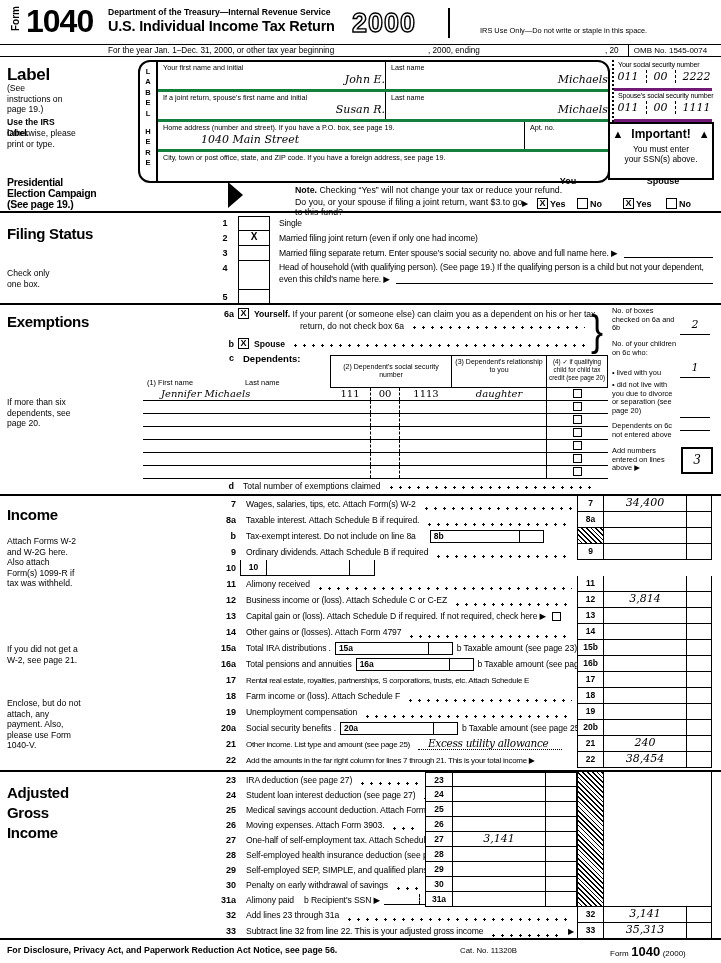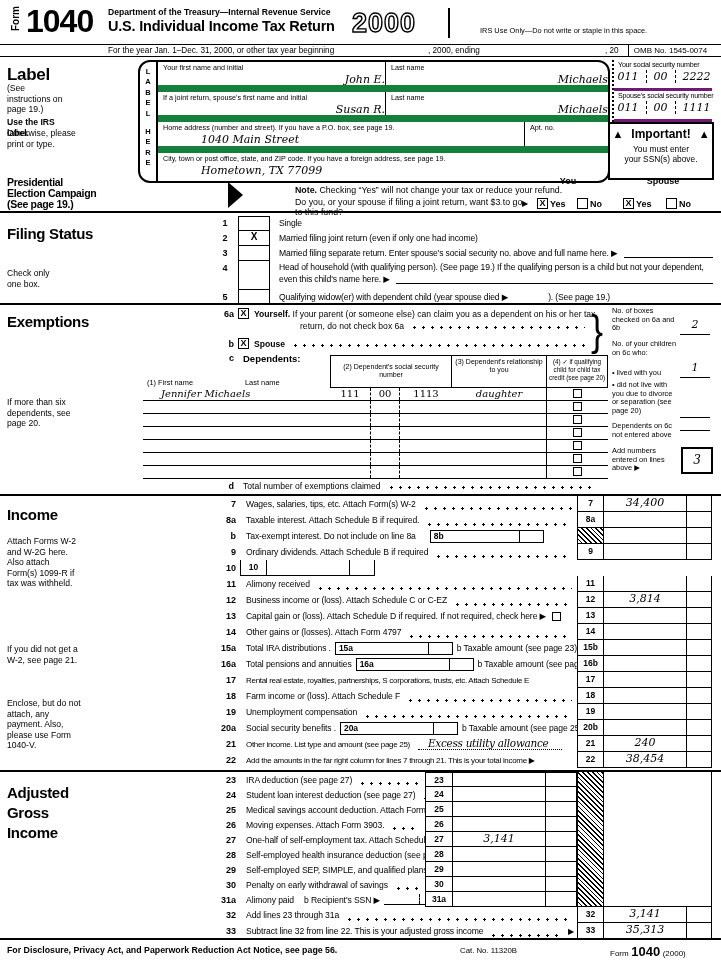--- a/index.html
+++ b/index.html
@@ -61,21 +61,21 @@
 
 .side-h{position:absolute;left:7px;font-weight:bold;font-size:15px;letter-spacing:-0.3px;}
 .side-n{position:absolute;left:7px;width:122px;font-size:8.6px;line-height:10.5px;}
 
 .louter{position:absolute;left:138px;top:3px;width:472px;height:123px;border:2px solid #000;
   border-radius:12px;display:flex;overflow:hidden;}
 .lhere{flex:none;width:18px;border-right:2px solid #000;display:flex;flex-direction:column;
   align-items:center;font-size:7.5px;font-weight:bold;padding-top:5px;line-height:10.4px;}
 .lhere span:nth-child(5){margin-bottom:8px;}
 .lfields{flex:1;display:flex;flex-direction:column;}
-.lrow{display:flex;border-bottom:7px solid #15803d;height:30px;}
+.lrow{display:flex;border-bottom:3px solid #15803d;height:30px;}
 .lrow:last-child{border-bottom:none;height:29px;}
 .lcell{position:relative;padding:1px 0 0 5px;}
 .lcell .flabel{font-size:7.2px;}
 .lcell .fval{text-align:right;margin-top:1px;}
 .div-r{border-right:1px solid #000;}
 .ssncol{position:absolute;left:612px;top:3px;width:100px;border-left:2px dotted #000;}
 .ssnrow{height:31px;border-bottom:3px solid #701a75;padding:1px 2px 0 4px;}
 .ssnrow .flabel{font-size:7.1px;letter-spacing:-0.2px;white-space:nowrap;}
 .ssnval{display:flex;justify-content:center;margin-top:1px;}
 .ssnval span{padding:0 7px;}
@@ -178,21 +178,20 @@
             <div class="fval hw" style="text-align:left;padding-left:38px;">1040 Main Street</div>
           </div>
           <div class="lcell" style="width:83px;">
             <div class="flabel">Apt. no.</div>
             <div class="fval hw"></div>
           </div>
         </div>
         <div class="lrow">
           <div class="lcell" style="flex:1;">
             <div class="flabel">City, town or post office, state, and ZIP code. If you have a foreign address, see page 19.</div>
-            <div class="fval hw" style="text-align:left;padding-left:38px;">Hometown, TX 77099</div>
           </div>
         </div>
       </div>
     </div>
 
     <div class="ssncol">
       <div class="ssnrow">
         <div class="flabel">Your social security number</div>
         <div class="ssnval hw">
           <span>011</span>
@@ -275,25 +274,20 @@
         <span style="display:block;">Head of household (with qualifying person). (See page 19.) If the qualifying person is a child but not your dependent,</span>
         <span style="display:flex;margin-top:2px;">
             <span>even this child's name here. ▶</span>
             <span class="blank"></span>
           </span>
       </span>
     </div>
     <div class="fsrow" style="height:15px;">
       <span class="fsn">5</span>
       <span class="fscb"></span>
-      <span class="fstext">
-          <span>Qualifying widow(er) with dependent child (year spouse died ▶</span>
-          <span style="width:40px;"></span>
-          <span>). (See page 19.)</span>
-        </span>
     </div>
   </div>
 
   <div class="sec" style="top:305px;height:191px;border-bottom:2.5px solid #000;">
     <span class="side-h" style="top:8px;">Exemptions</span>
     <span class="side-n" style="top:92px;width:70px;">If more than six dependents, see page 20.</span>
 
     <div class="abs" style="left:0;top:3px;width:600px;display:flex;align-items:center;">
       <span style="width:28px;margin-left:210px;text-align:right;padding-right:4px;font-weight:bold;">6a</span>
       <span class="cb">X</span>

